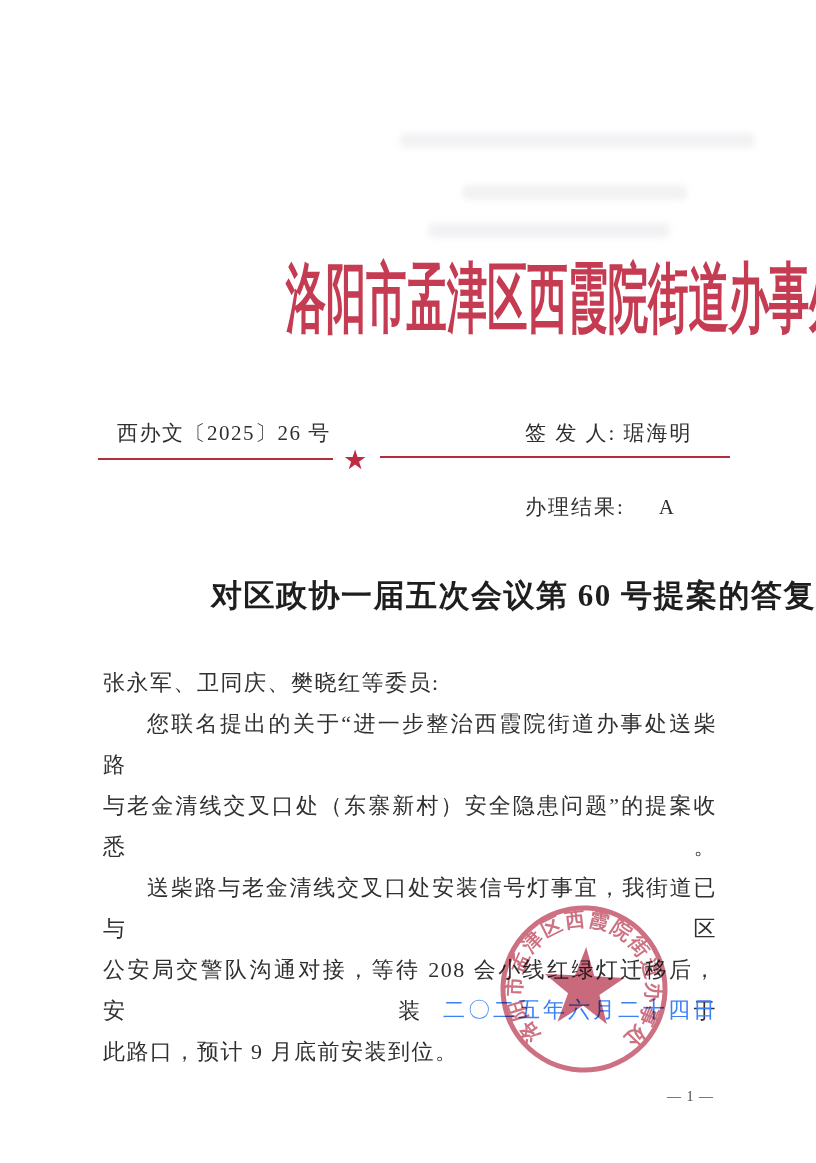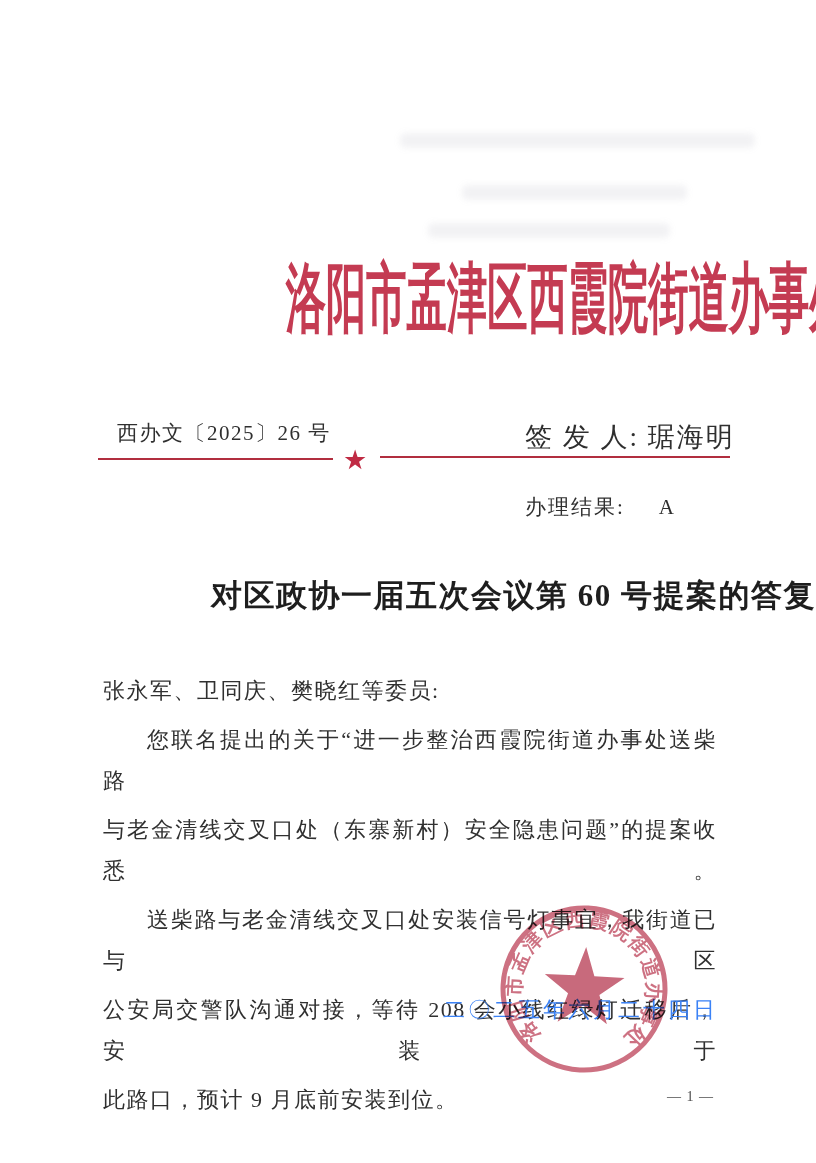--- a/index.html
+++ b/index.html
@@ -53,21 +53,21 @@
   .doc-no {
     position: absolute;
     left: 117px; top: 419px;
     font-size: 21px;
     letter-spacing: 1.5px;
     white-space: nowrap;
   }
   .signer {
     position: absolute;
     left: 525px; top: 419px;
-    font-size: 27px;
+    font-size: 21px;
     letter-spacing: 2px;
     white-space: nowrap;
     text-align: center;
   }
   .result {
     position: absolute;
     left: 525px; top: 493px;
     font-size: 21px;
     letter-spacing: 2px;
     white-space: nowrap;
@@ -108,21 +108,21 @@
   
   .body-block {
     position: absolute;
     left: 103px; top: 662px;
     width: 614px;
     font-size: 22px;
     line-height: 41px;
     letter-spacing: 1.5px;
     color: #303030;
   }
-  .bline { white-space: nowrap; margin-top: 8px; }
+  .bline { white-space: nowrap; }
   .bline.full {
     white-space: normal;
     text-align: justify;
     text-align-last: justify;
   }
   .bline.ind { text-indent: 2em; }
 
   
   .date-line {
     position: absolute;

